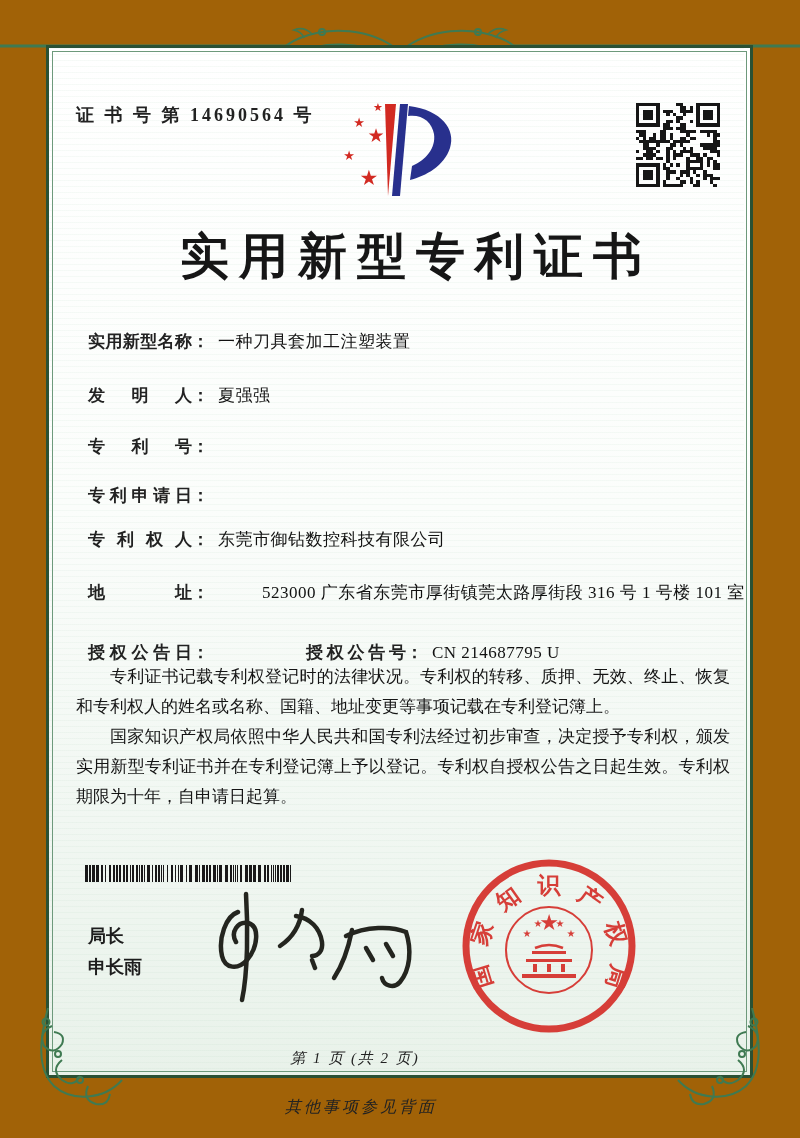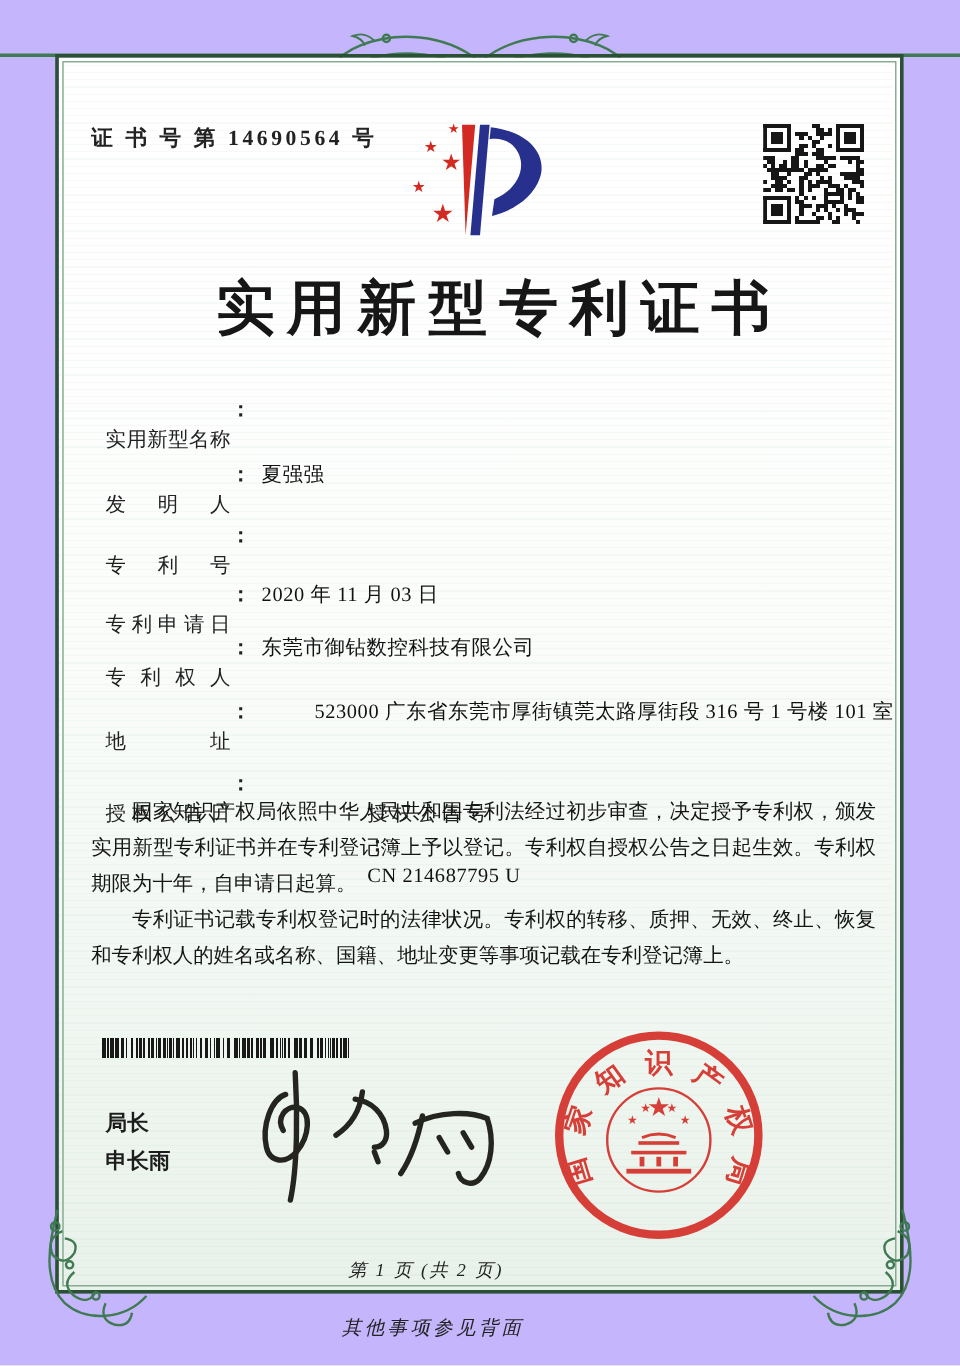--- a/index.html
+++ b/index.html
@@ -1,39 +1,39 @@
 <!DOCTYPE html>
 <html><head>
 <meta charset="utf-8">
 <style>
   html,body{margin:0;padding:0;background:#fff;}
-  .page{position:relative;width:800px;height:1138px;background:#c4b5fd;overflow:hidden;
+  .page{position:relative;width:800px;height:1138px;background:#a16207;overflow:hidden;
         font-family:"Liberation Serif","DejaVu Serif",serif;color:#1d1d1d;}
   
   .frame{position:absolute;left:46px;top:45px;width:701px;height:1027px;
          border:3px solid #2a5134;
          background:linear-gradient(180deg,#ffffff 0%,#fbfdfb 45%,#f1f7f2 75%,#e9f2ea 100%);}
   .frame::before{content:"";position:absolute;inset:3px;border:1px solid #6d997b;pointer-events:none;}
   .texture{position:absolute;left:49px;top:48px;width:695px;height:1021px;pointer-events:none;opacity:.5;
            background:repeating-linear-gradient(0deg,rgba(150,195,165,.16) 0 1px,transparent 1px 6px);}
   .ornament{position:absolute;pointer-events:none;}
   
   .cert-no{position:absolute;left:76px;top:103px;font-size:18px;letter-spacing:3px;font-weight:bold;color:#222;}
   .logo{position:absolute;left:322px;top:96px;width:160px;height:110px;}
   .logo .star{font-family:"DejaVu Sans",sans-serif;fill:#d22a22;}
   .qr{position:absolute;left:636px;top:103px;width:84px;height:84px;}
   .title{position:absolute;left:0;top:224px;width:792px;text-align:center;
          font-size:49px;font-weight:bold;letter-spacing:10px;color:#161616;padding-left:20px;}
   
   .frow{position:absolute;left:88px;display:flex;align-items:flex-start;font-size:17px;line-height:26px;}
-  .flabel{display:inline-block;width:104px;text-align:justify;text-align-last:justify;font-weight:normal;color:#222;white-space:nowrap;margin-top:25px;}
+  .flabel{display:inline-block;width:104px;text-align:justify;text-align-last:justify;font-weight:bold;color:#222;white-space:nowrap;}
   .fcolon{font-weight:bold;margin-right:9px;color:#222;}
   .fvalue{color:#111;letter-spacing:.5px;}
   .frow.wrap .fvalue{display:inline-block;max-width:528px;margin-left:44px;}
-  .pair2{margin-left:88px;display:flex;flex-direction:column;}
+  .pair2{margin-left:88px;display:flex;}
   .pair2 .flabel{width:100px;}
   
   .body-text{position:absolute;left:76px;top:662px;width:654px;font-size:17px;line-height:30px;
              text-align:justify;color:#151515;}
   .body-text p{margin:0;text-indent:2em;}
   
   .barcode{position:absolute;left:85px;top:865px;width:206px;height:17px;}
   .signer-title{position:absolute;left:88px;top:924px;font-size:18px;font-weight:bold;}
   .signer-name{position:absolute;left:88px;top:955px;font-size:18px;font-weight:bold;}
   .signature{position:absolute;left:200px;top:886px;width:220px;height:118px;}
@@ -329,34 +329,34 @@
       <rect x="0" y="18" width="1" height="7" fill="#161616"></rect>
       <rect x="6" y="18" width="1" height="7" fill="#161616"></rect>
       <rect x="2" y="20" width="3" height="3" fill="#161616"></rect>
     </svg>
 
   <div class="title">实用新型专利证书</div>
 
   <div class="frow" style="top:329px">
     <span class="flabel">实用新型名称</span>
       <span class="fcolon">：</span>
+    <span class="fvalue">一种刀具套加工注塑装置</span>
   </div>
   <div class="frow" style="top:383px">
     <span class="flabel">发明人</span>
       <span class="fcolon">：</span>
     <span class="fvalue">夏强强</span>
   </div>
   <div class="frow" style="top:434px">
     <span class="flabel">专利号</span>
       <span class="fcolon">：</span>
   </div>
   <div class="frow" style="top:483px">
     <span class="flabel">专利申请日</span>
       <span class="fcolon">：</span>
-    <span class="fvalue">2020 年 11 月 03 日</span>
   </div>
   <div class="frow" style="top:527px">
     <span class="flabel">专利权人</span>
       <span class="fcolon">：</span>
     <span class="fvalue">东莞市御钻数控科技有限公司</span>
   </div>
   <div class="frow wrap" style="top:580px">
     <span class="flabel">地址</span>
       <span class="fcolon">：</span>
     <span class="fvalue">523000 广东省东莞市厚街镇莞太路厚街段 316 号 1 号楼 101 室</span>
@@ -365,22 +365,22 @@
     <span class="flabel">授权公告日</span>
       <span class="fcolon">：</span>
     <span class="pair2">
       <span class="flabel">授权公告号</span>
         <span class="fcolon">：</span>
       <span class="fvalue">CN 214687795 U</span>
     </span>
   </div>
 
   <div class="body-text">
+    <p>专利证书记载专利权登记时的法律状况。专利权的转移、质押、无效、终止、恢复和专利权人的姓名或名称、国籍、地址变更等事项记载在专利登记簿上。</p>
     <p>国家知识产权局依照中华人民共和国专利法经过初步审查，决定授予专利权，颁发实用新型专利证书并在专利登记簿上予以登记。专利权自授权公告之日起生效。专利权期限为十年，自申请日起算。</p>
-    <p>专利证书记载专利权登记时的法律状况。专利权的转移、质押、无效、终止、恢复和专利权人的姓名或名称、国籍、地址变更等事项记载在专利登记簿上。</p>
   </div>
 
   <svg class="barcode" id="barcode" viewBox="0 0 206 17" preserveAspectRatio="none" shape-rendering="crispEdges">
       <rect x="0" y="0" width="3" height="17" fill="#181818"></rect>
       <rect x="4" y="0" width="2" height="17" fill="#181818"></rect>
       <rect x="7" y="0" width="3" height="17" fill="#181818"></rect>
       <rect x="11" y="0" width="3" height="17" fill="#181818"></rect>
       <rect x="16" y="0" width="2" height="17" fill="#181818"></rect>
       <rect x="20" y="0" width="1" height="17" fill="#181818"></rect>
       <rect x="24" y="0" width="2" height="17" fill="#181818"></rect>

